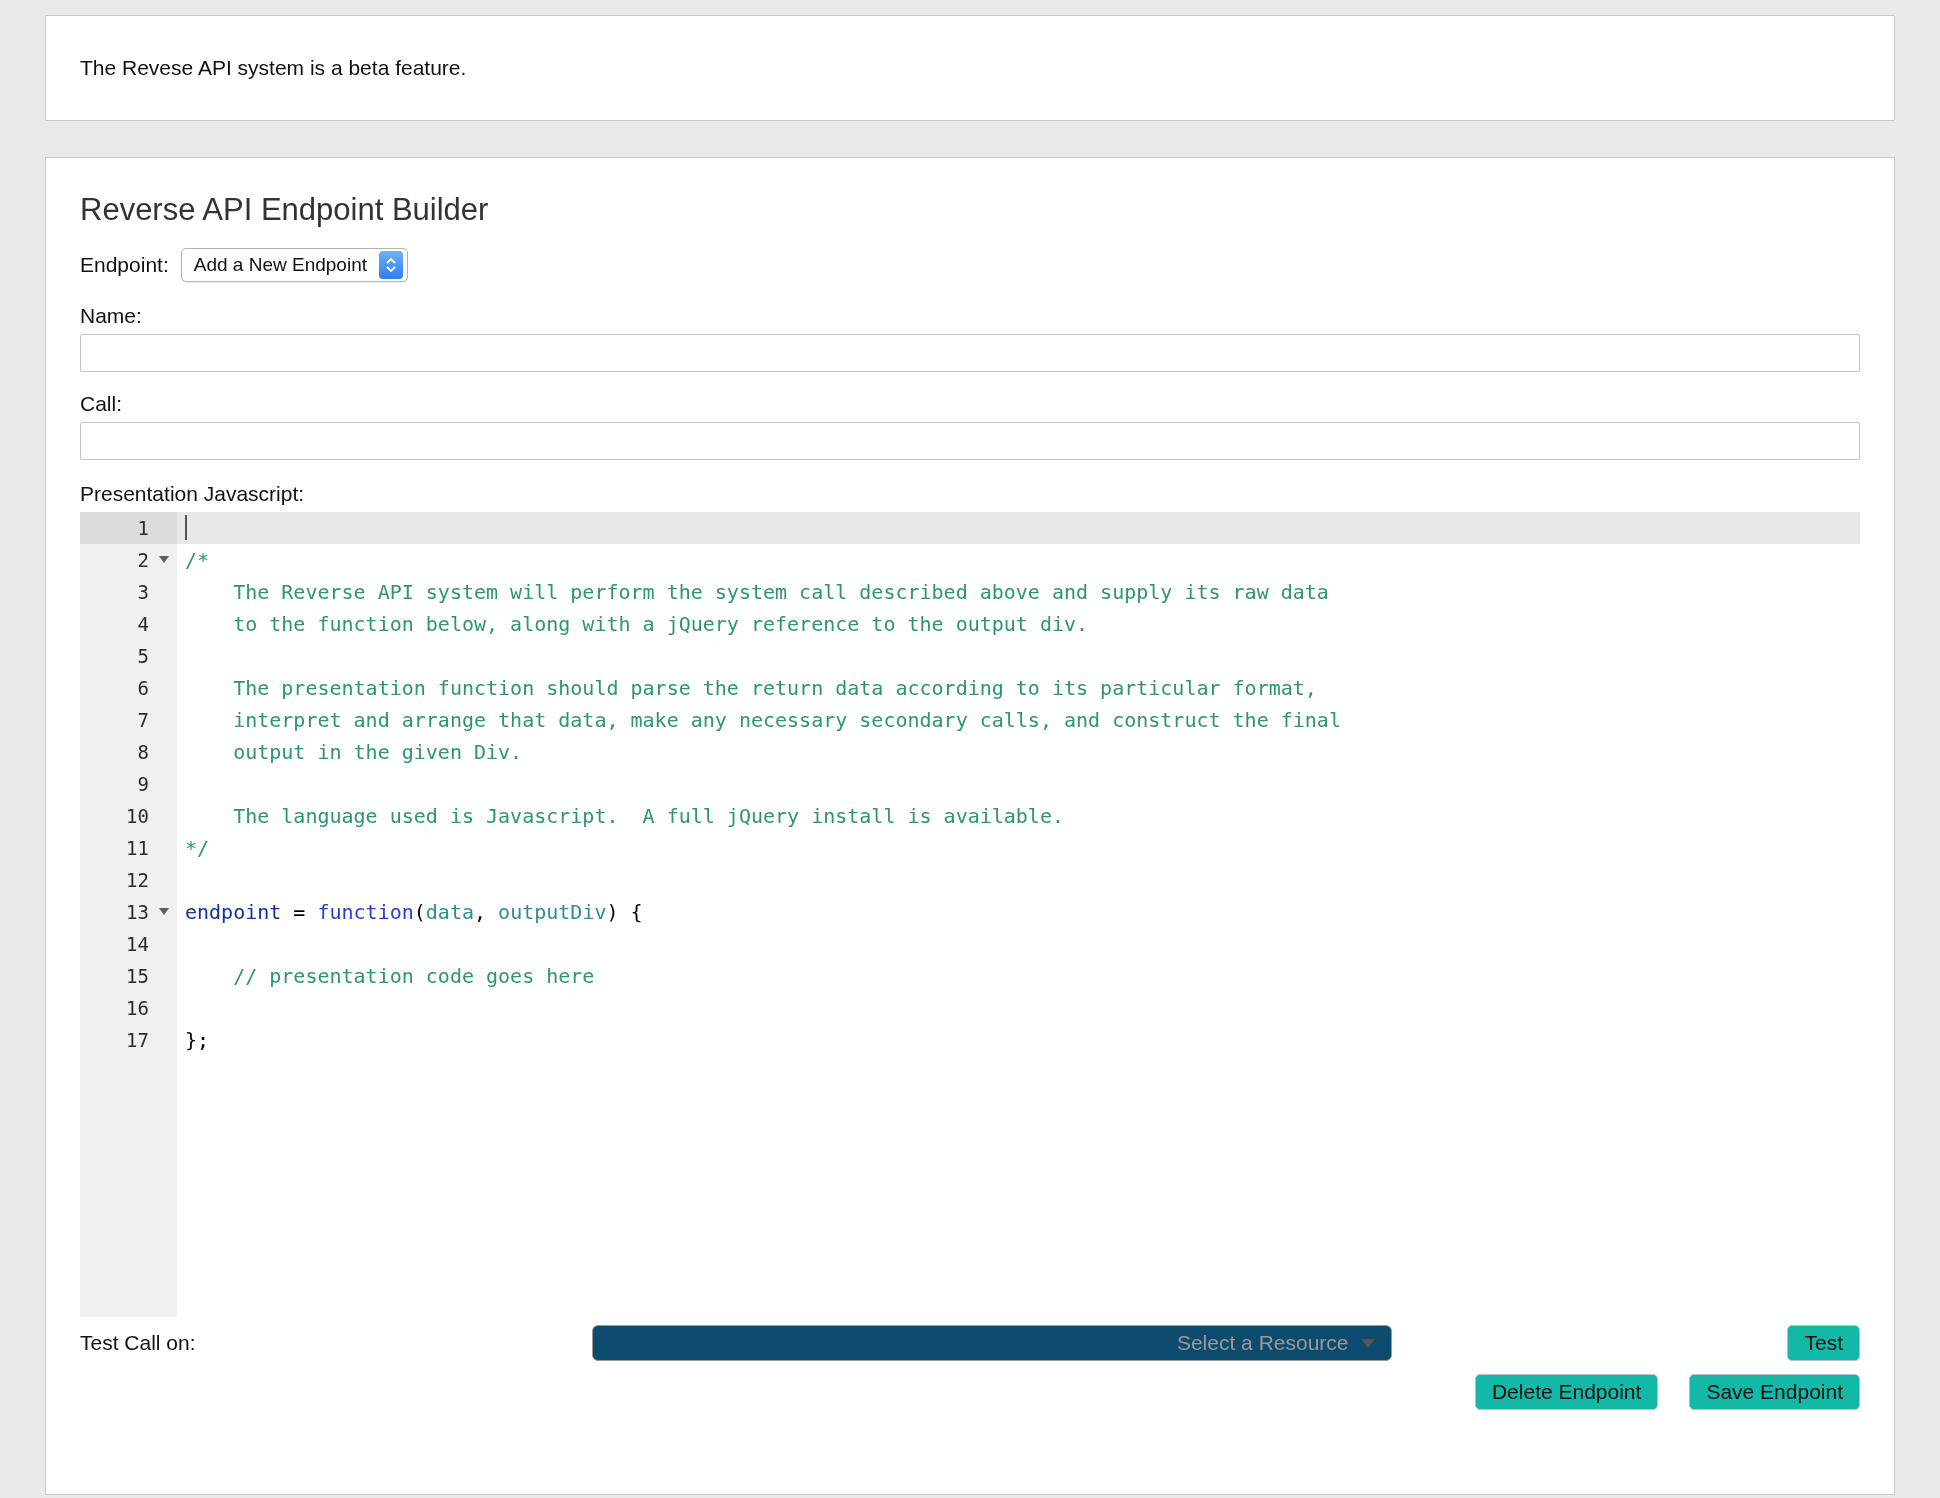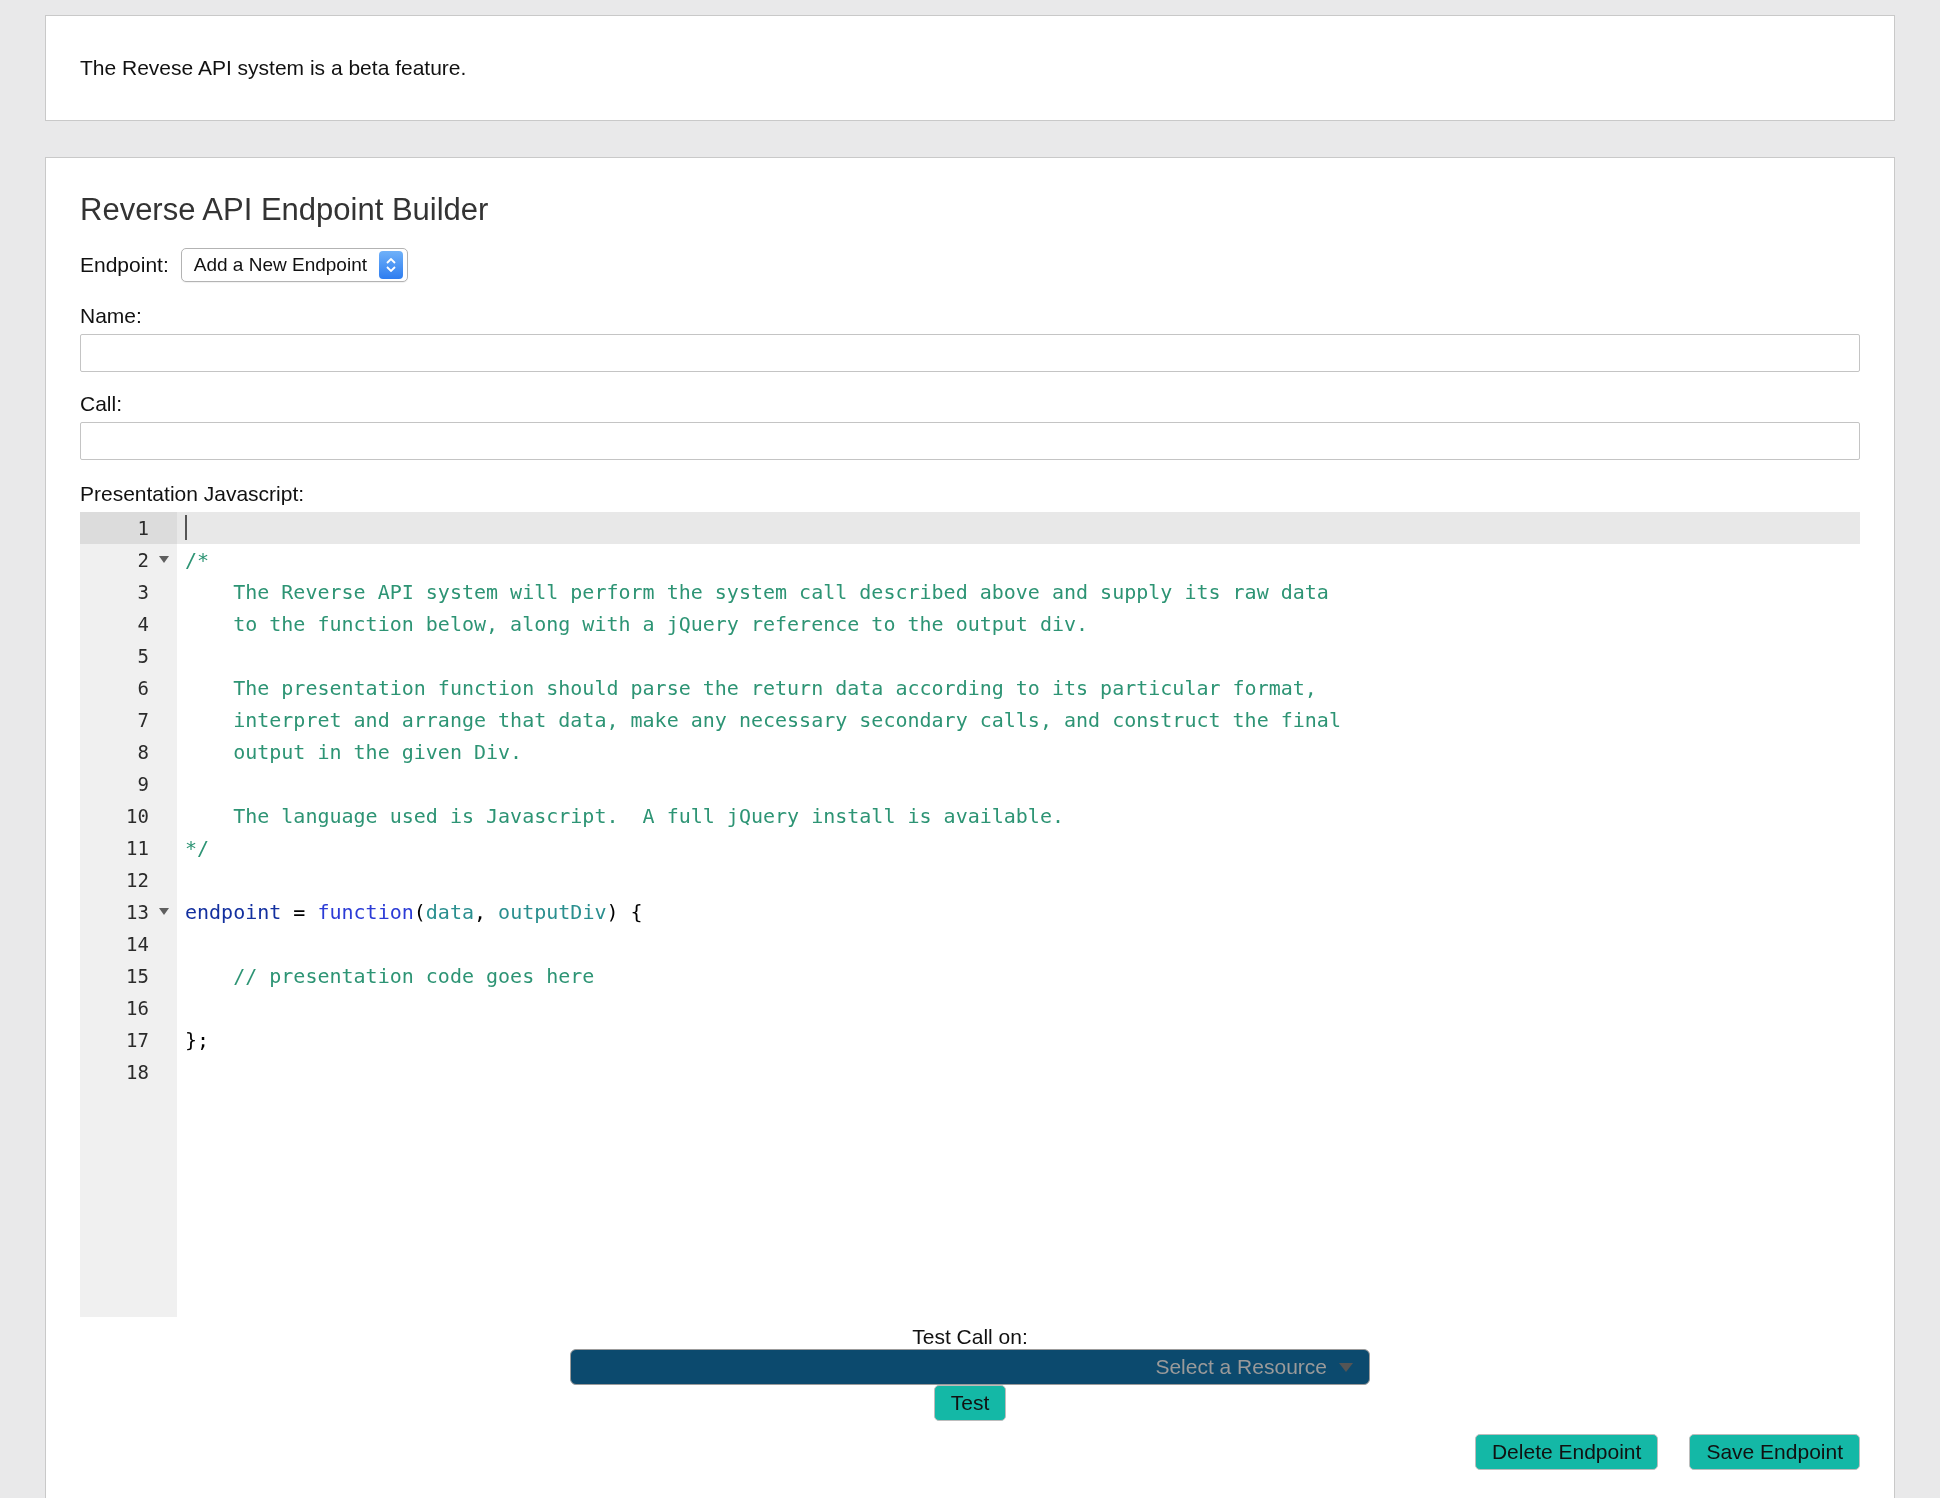--- a/index.html
+++ b/index.html
@@ -147,23 +147,22 @@
     margin-top: 3px;
     vertical-align: top;
     background: #555;
   }
 
   
   .footer-row1 {
     display: flex;
     justify-content: space-between;
     align-items: center;
-    gap: 0;
+    gap: 12px;
     margin-top: 8px;
-    flex-direction: column;
   }
   .test-call-label { font-size: 21px; }
   .resource-combo {
     width: 800px;
     height: 36px;
     border: 1px solid #9b9b9b;
     border-radius: 6px;
     background: #0c4a6e;
     display: flex;
     align-items: center;
@@ -294,24 +293,20 @@
         <div class="code-cell"><span style="color: rgb(45, 148, 116);">    // presentation code goes here</span></div>
       </div>
       <div class="ed-row">
         <div class="gutter-cell">16</div>
         <div class="code-cell"></div>
       </div>
       <div class="ed-row">
         <div class="gutter-cell">17</div>
         <div class="code-cell"><span style="color: rgb(0, 0, 0);">};</span></div>
       </div>
-      <div class="ed-row">
-        <div class="gutter-cell">18</div>
-        <div class="code-cell"></div>
-      </div>
     </div>
 
   <div class="footer-row1">
     <span class="test-call-label">Test Call on:</span>
     <div class="resource-combo">
       <span>Select a Resource</span>
       <span class="combo-arrow"></span>
     </div>
     <button class="btn">Test</button>
   </div>

